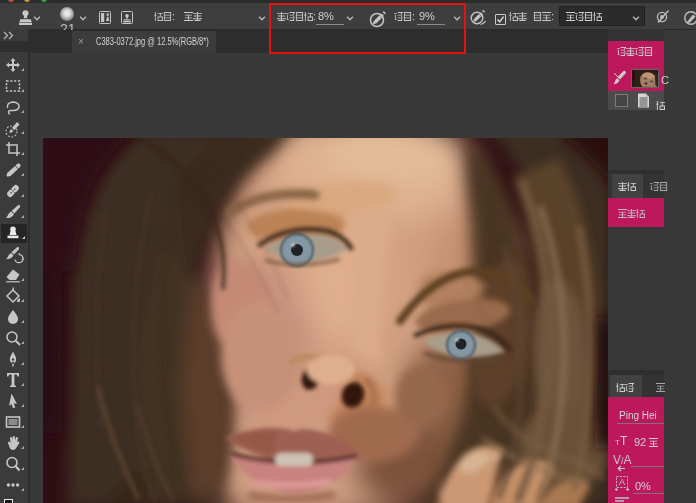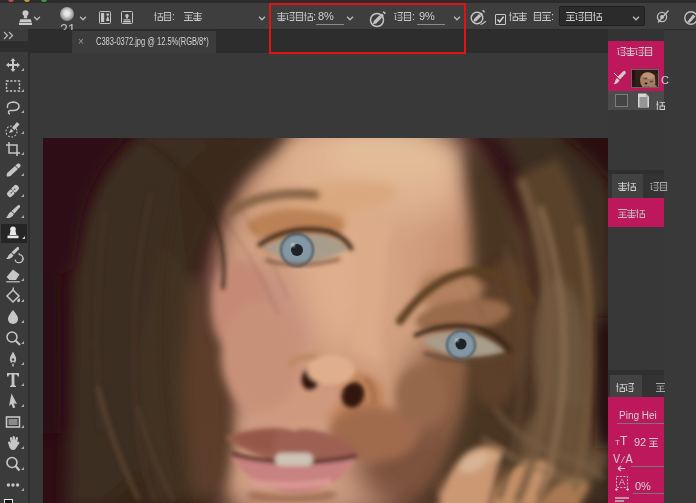--- a/index.html
+++ b/index.html
@@ -544,21 +544,21 @@
           <use href="#ge" fill="#a8a8a8"></use>
         </svg></span>
  <span class="abs txt" style="left:11px;top:381px;font-size:10px;color:#d2d2d2">Ping Hei</span>
  <div class="abs" style="left:9px;top:394px;width:47px;height:1px;background:#777"></div>
 
  <span class="abs" style="left:7px;top:405px;color:#cfcfcf;font-size:13px;font-family:Liberation Mono, monospace"><span style="font-size:8px">T</span>T</span>
  <span class="abs txt" style="left:26px;top:407px;color:#d0d0d0">92 <svg class="cj" viewBox="0 0 10 10">
           <use href="#ge" fill="#d0d0d0"></use>
         </svg></span>
 
- <span class="abs" style="left:5px;top:424px;color:#c6c6c6;font-size:12px;font-family:Liberation Mono, monospace">V<span style="font-size:9px">/</span>A</span>
+ <span class="abs" style="left:5px;top:424px;color:#c6c6c6;font-size:12px;font-family:Liberation Sans, sans-serif">V<span style="font-size:9px">/</span>A</span>
  <svg class="abs" style="left:8px;top:436px" width="10" height="7" viewBox="0 0 10 7">
         <path d="M9 3.5 H2 M2 3.5 L5 1 M2 3.5 L5 6" stroke="#c6c6c6" stroke-width="1.2" fill="none"></path>
       </svg>
  <div class="abs" style="left:23px;top:437px;width:33px;height:1px;background:#777"></div>
 
  <svg class="abs" style="left:6px;top:447px" width="16" height="15" viewBox="0 0 16 15">
   <rect x="2.5" y="0.5" width="11" height="11" fill="none" stroke="#c0c0c0" stroke-width="1" stroke-dasharray="2 1.4"></rect>
   <text x="8" y="9" text-anchor="middle" font-size="9" fill="#c0c0c0" font-family="Liberation Sans">A</text>
   <path d="M1 13.5 h3 M12 13.5 h3 M1 13.5 l2 -1.2 M1 13.5 l2 1.2 M15 13.5 l-2 -1.2 M15 13.5 l-2 1.2" stroke="#c0c0c0" stroke-width="1" fill="none"></path>
  </svg>

